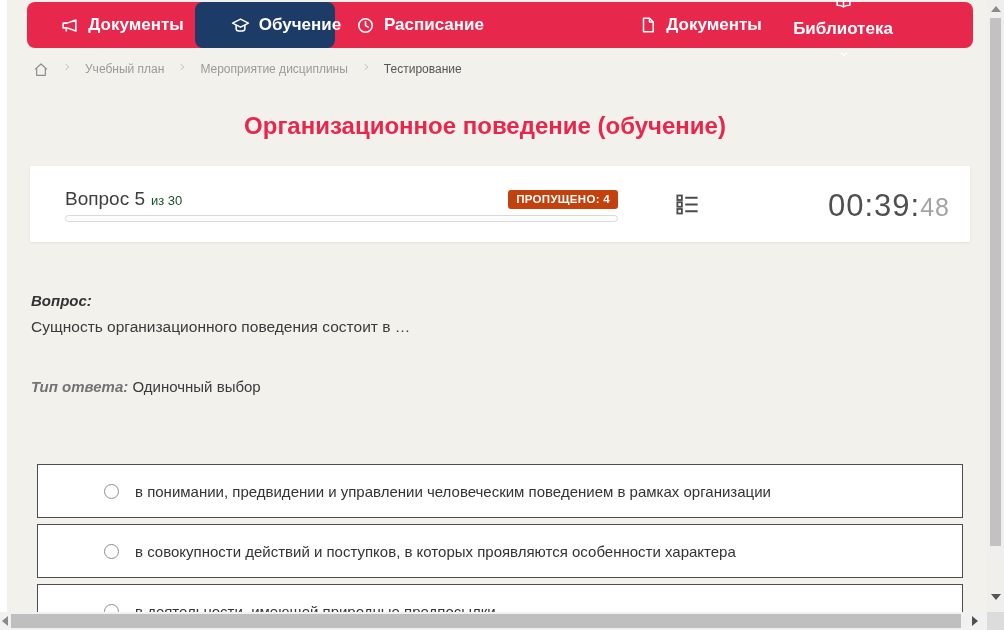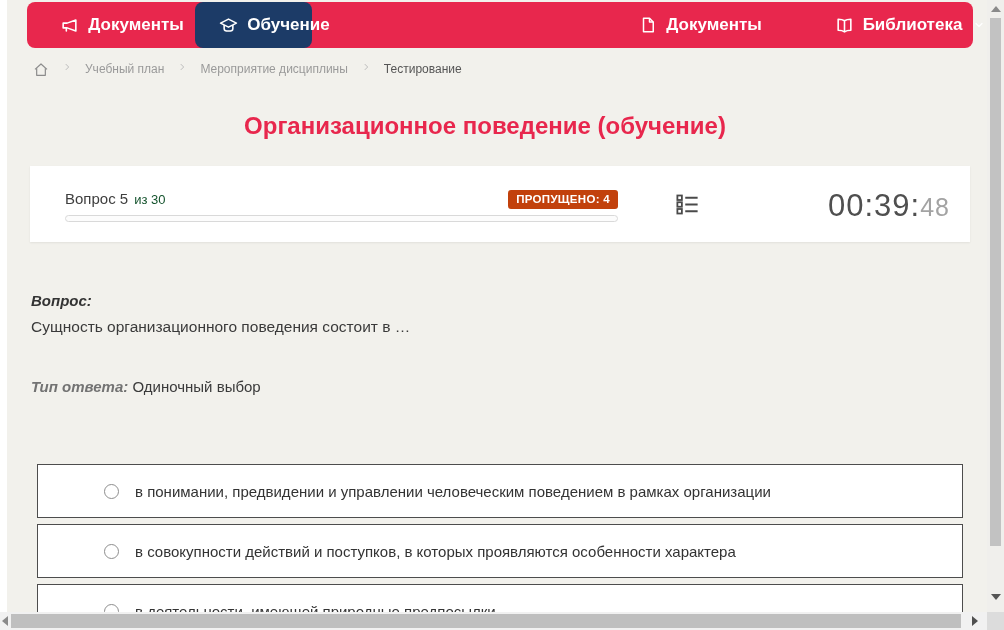--- a/index.html
+++ b/index.html
@@ -27,21 +27,21 @@
 
   
   .page-title { position:absolute; left:0; top:112px; width:970px; text-align:center;
                 color:#e8274d; font-size:24px; font-weight:700; }
 
   
   .q-card { position:absolute; left:30px; top:166px; width:940px; height:76px;
             background:#ffffff; box-shadow:0 1px 2px rgba(0,0,0,0.07); }
   .q-head-row { position:absolute; left:35px; top:20px; width:553px; height:26px;
                 display:flex; align-items:center; justify-content:space-between; }
-  .q-number { font-size:15px; color:#3e3e3e; }
+  .q-number { font-size:19px; color:#3e3e3e; }
   .q-of { font-size:13px; color:#14532d; margin-left:6px; }
   .skipped-badge { background:#c2410c; color:#ffffff; font-size:11.5px; font-weight:700;
                    letter-spacing:.3px; padding:3px 8px 4px; border-radius:3px; }
   .progress-track { position:absolute; left:35px; top:49px; width:553px; height:7px;
                     border:1px solid #d9d9d9; border-radius:4px; background:#fcfcfc; }
   .progress-fill { height:100%; width:0%; background:#e8274d; border-radius:4px; }
   .qlist-icon { position:absolute; left:644px; top:25px; cursor:pointer; color:#4a4a4a; }
   .timer { position:absolute; right:20px; top:22px; font-size:31px; color:#4f4f4f;
            font-weight:400; letter-spacing:1px; }
   .timer .secs { font-size:25px; color:#a3a3a3; }
@@ -95,39 +95,48 @@
   <nav class="navbar">
     <div class="nav-tab" style="left:11px; width:168px;">
       <span>
         <svg width="19" height="19" viewBox="0 0 24 24" fill="none" stroke="#ffffff" stroke-width="2" stroke-linejoin="round">
           <path d="M20 5 L9 9 H4 v6 h5 l11 4 z"></path>
             <path d="M8 15 v4" stroke-linecap="round"></path>
         </svg>
       </span>
       <span>Документы</span>
     </div>
-    <div class="nav-tab active" style="left:168px; width:117px;padding-left:42px;">
+    <div class="nav-tab active" style="left:168px; width:140px;padding-left:42px;">
       <span>
         <svg width="19" height="19" viewBox="0 0 24 24" fill="none" stroke="#ffffff" stroke-width="2" stroke-linejoin="round">
           <path d="M12 4 L2 9 l10 5 10-5 z"></path>
             <path d="M6.5 11.5 V16 c0 1.6 2.5 3 5.5 3 s5.5-1.4 5.5-3 v-4.5"></path>
         </svg>
       </span>
       <span>Обучение</span>
     </div>
+    <div class="nav-tab" style="left:308px; width:170px;">
+      <span>
+        <svg width="19" height="19" viewBox="0 0 24 24" fill="none" stroke="#ffffff" stroke-width="2" stroke-linecap="round">
+          <circle cx="12" cy="12" r="8.5"></circle>
+            <path d="M12 7 v5 l3.5 2"></path>
+        </svg>
+      </span>
+      <span>Расписание</span>
+    </div>
     <div class="nav-tab" style="left:601px; width:145px;">
       <span>
         <svg width="18" height="18" viewBox="0 0 24 24" fill="none" stroke="#ffffff" stroke-width="2" stroke-linejoin="round">
           <path d="M6 3 h8 l5 5 v13 H6 z"></path>
             <path d="M14 3 v5 h5"></path>
         </svg>
       </span>
       <span>Документы</span>
     </div>
-    <div class="nav-tab" style="left:797px; width:172px;">
+    <div class="nav-tab" style="left:730px; width:172px;flex-direction:column;">
       <span>
         <svg width="19" height="19" viewBox="0 0 24 24" fill="none" stroke="#ffffff" stroke-width="2" stroke-linejoin="round">
           <path d="M12 6 C10 4.6 7.5 4 4 4 v14 c3.5 0 6 .6 8 2 c2-1.4 4.5-2 8-2 V4 c-3.5 0-6 .6-8 2 v14"></path>
         </svg>
       </span>
       <span>Библиотека</span>
       <span style="margin-left:2px;">
         <svg width="12" height="12" viewBox="0 0 24 24" fill="none" stroke="#ffffff" stroke-width="2.5" stroke-linecap="round">
           <path d="M6 9 l6 6 6-6"></path>
         </svg>

